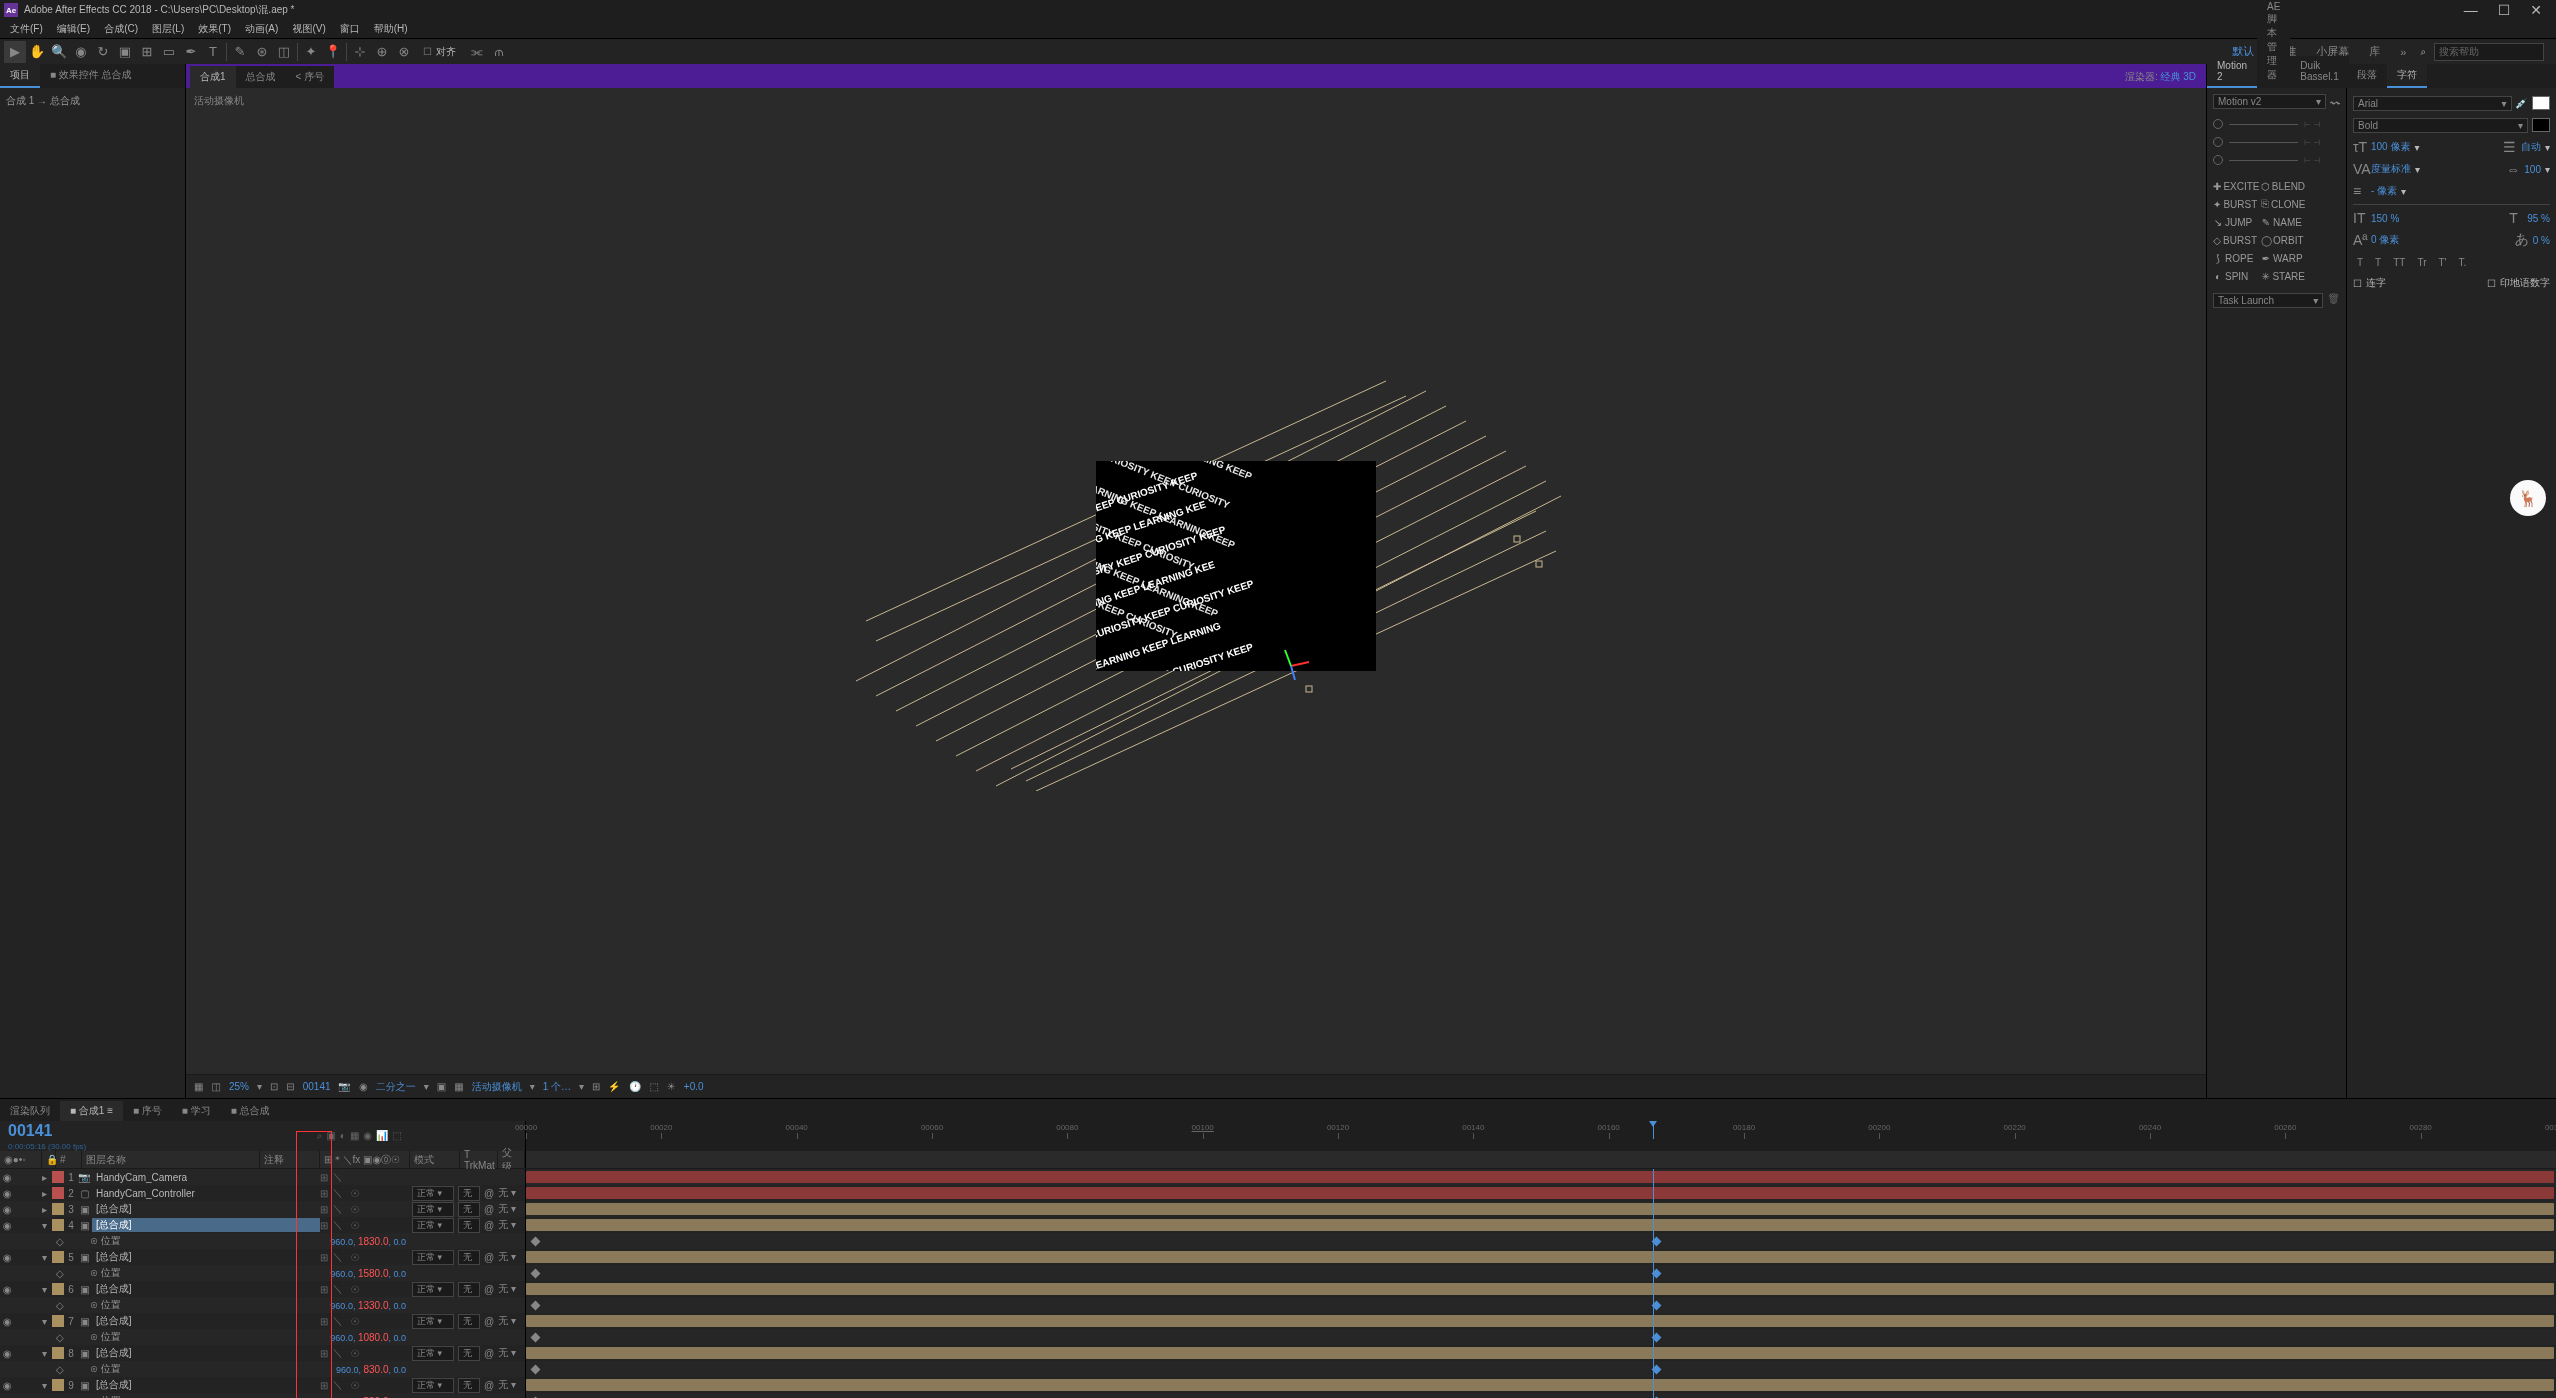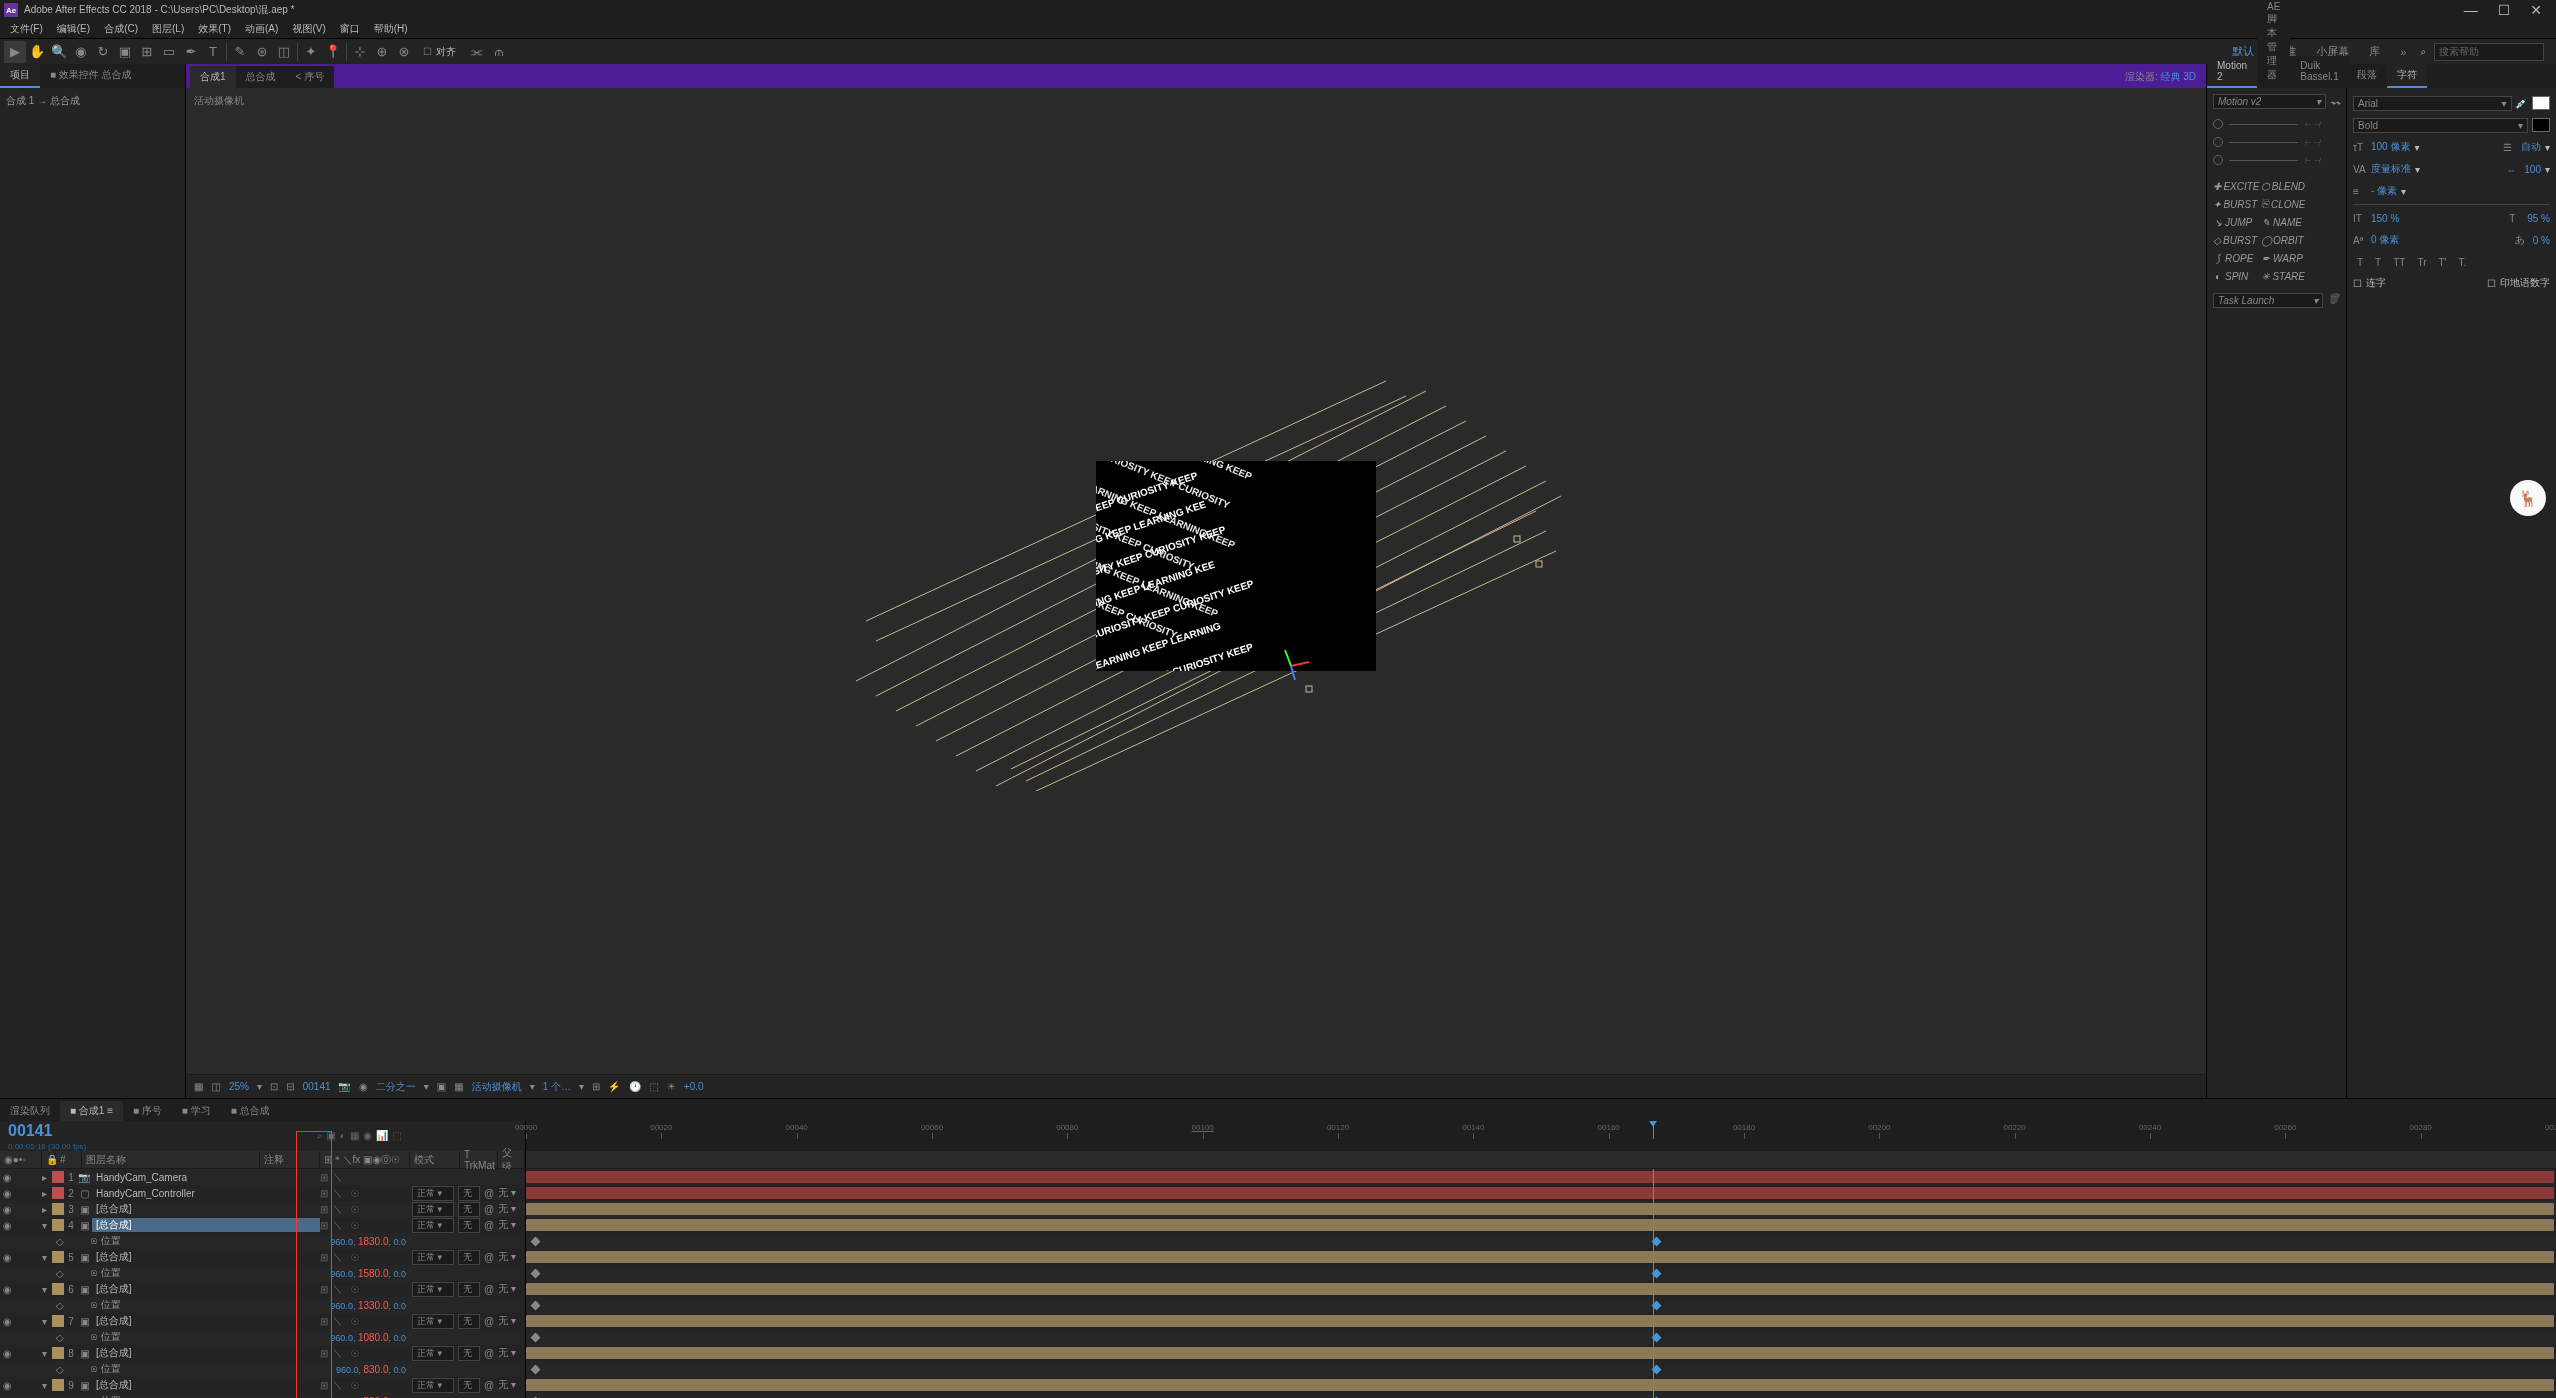--- a/index.html
+++ b/index.html
@@ -35,32 +35,32 @@
 .viewer-info { position: absolute; top: 6px; left: 8px; color: #888; font-size: 10px; }
 .canvas3d { position: absolute; left: 50%; top: 50%; transform: translate(-50%, -50%); }
 .canvas3d svg { display: block; }
 .viewer-controls { height: 24px; background: #232323; display: flex; align-items: center; padding: 0 8px; gap: 8px; font-size: 10px; color: #888; border-top: 1px solid #1a1a1a; }
 .vc-blue { color: #4a90d9; }
 
 .right-panel { width: 350px; background: #232323; border-left: 1px solid #000; display: flex; }
 .right-a { width: 140px; border-right: 1px solid #000; }
 .right-b { flex: 1; }
 .right-panel .panel-tabs { font-size: 10px; }
-.motion-body { padding: 6px; font-style: italic; }
+.motion-body { padding: 6px; }
 .motion-row { display: flex; align-items: center; gap: 6px; height: 18px; }
 .mo-radio { width: 10px; height: 10px; border: 1px solid #666; border-radius: 50%; }
 .mo-slider { flex: 1; height: 1px; background: #555; position: relative; }
 .motion-btns { display: flex; flex-wrap: wrap; gap: 4px; margin-top: 10px; }
 .mbtn { width: 44px; height: 14px; font-size: 7px; color: #999; display: flex; align-items: center; gap: 2px; }
 .mbtn .mi { width: 10px; text-align: center; }
 .dropdown { background: #1a1a1a; border: 1px solid #444; padding: 1px 4px; color: #888; font-size: 10px; display: flex; justify-content: space-between; align-items: center; }
 
 .char-panel { padding: 6px; }
 .char-row { display: flex; align-items: center; gap: 4px; margin-bottom: 4px; height: 18px; }
-.char-label { width: 14px; color: #888; font-size: 10px; }
+.char-label { width: 14px; color: #888; font-size: 14px; }
 .char-val { color: #4a90d9; font-size: 10px; }
 .char-swatch { width: 18px; height: 14px; }
 .char-btns { display: flex; gap: 4px; margin-top: 6px; }
 .cb { padding: 2px 4px; color: #888; font-size: 10px; cursor: pointer; }
 
 
 .timeline-area { height: 300px; background: #232323; border-top: 1px solid #000; display: flex; flex-direction: column; }
 .tl-tabs { display: flex; background: #1e1e1e; height: 22px; align-items: flex-end; }
 .tl-tab { padding: 3px 10px; color: #888; font-size: 10px; cursor: pointer; }
 .tl-tab.active { background: #2a2a2a; color: #b8b8b8; }

